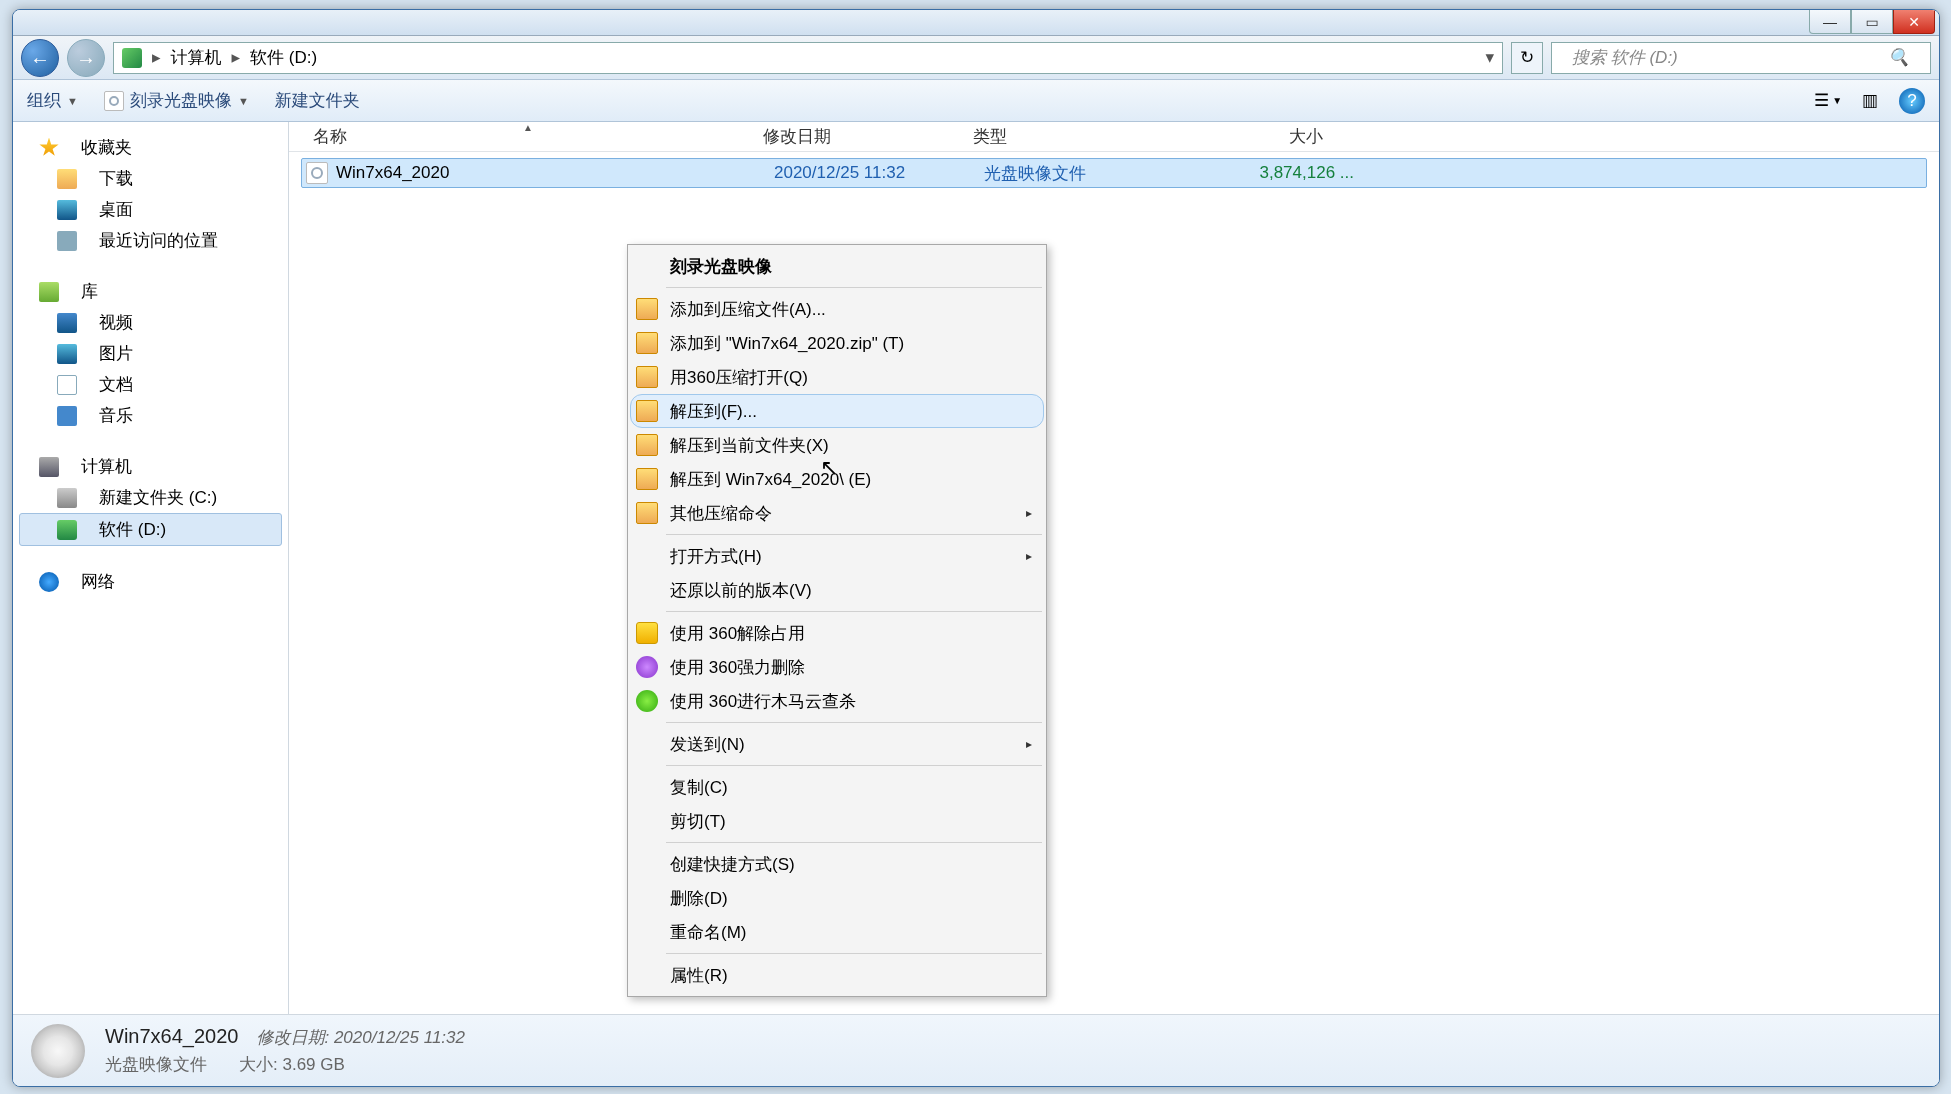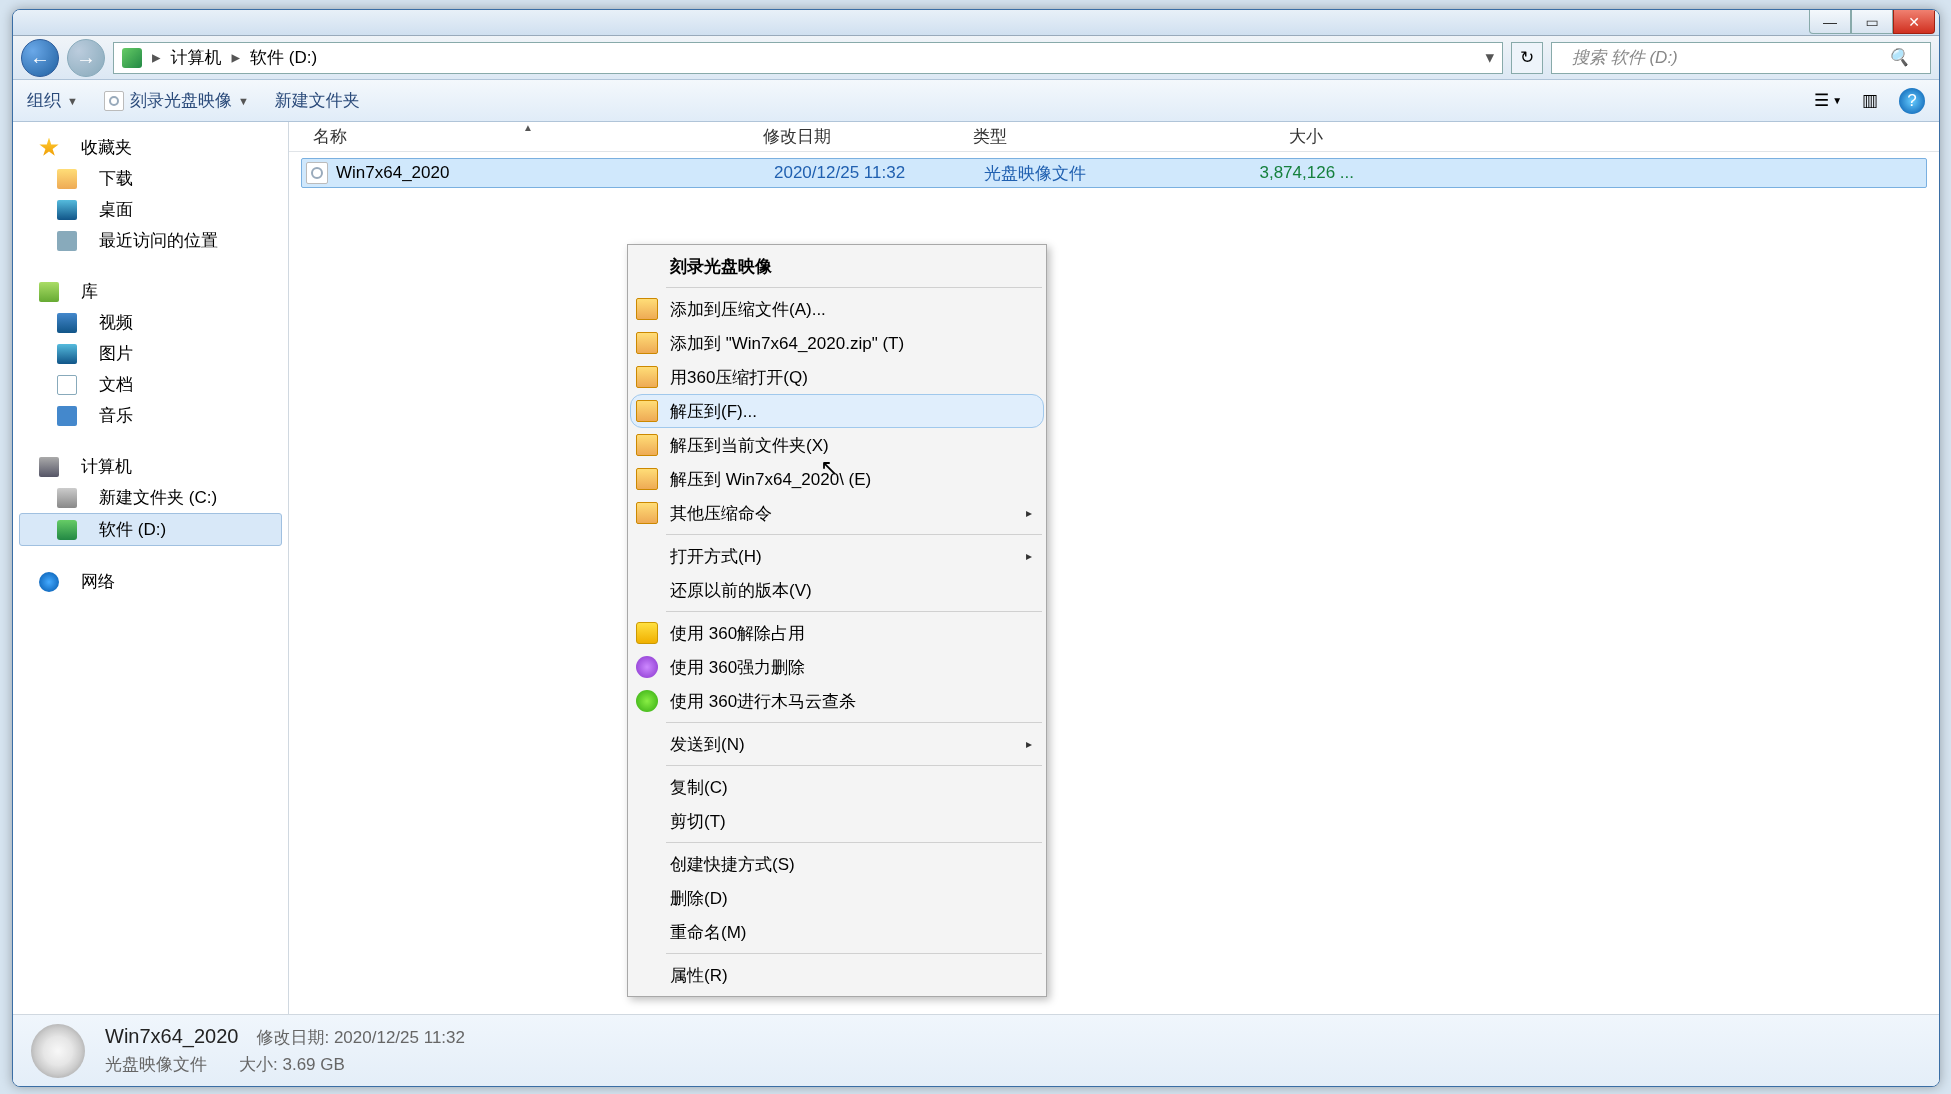--- a/index.html
+++ b/index.html
@@ -286,21 +286,21 @@
         </div>
       </div>
     </div>
   </div>
 
   <div class="statusbar">
     <div class="statusicon"></div>
     <div class="statustext">
       <div style="display:flex;align-items:baseline;gap:18px;">
         <span class="statusname">Win7x64_2020</span>
-        <span style="color:#666;"><span>修改日期:</span> <span>2020/12/25 11:32</span></span>
+        <span style="color:#666;font-style:italic;"><span>修改日期:</span> <span>2020/12/25 11:32</span></span>
       </div>
       <div class="statusline">
         <span>光盘映像文件</span>
         <span><span>大小:</span> <span>3.69 GB</span></span>
       </div>
     </div>
   </div>
 
 </div>
 

